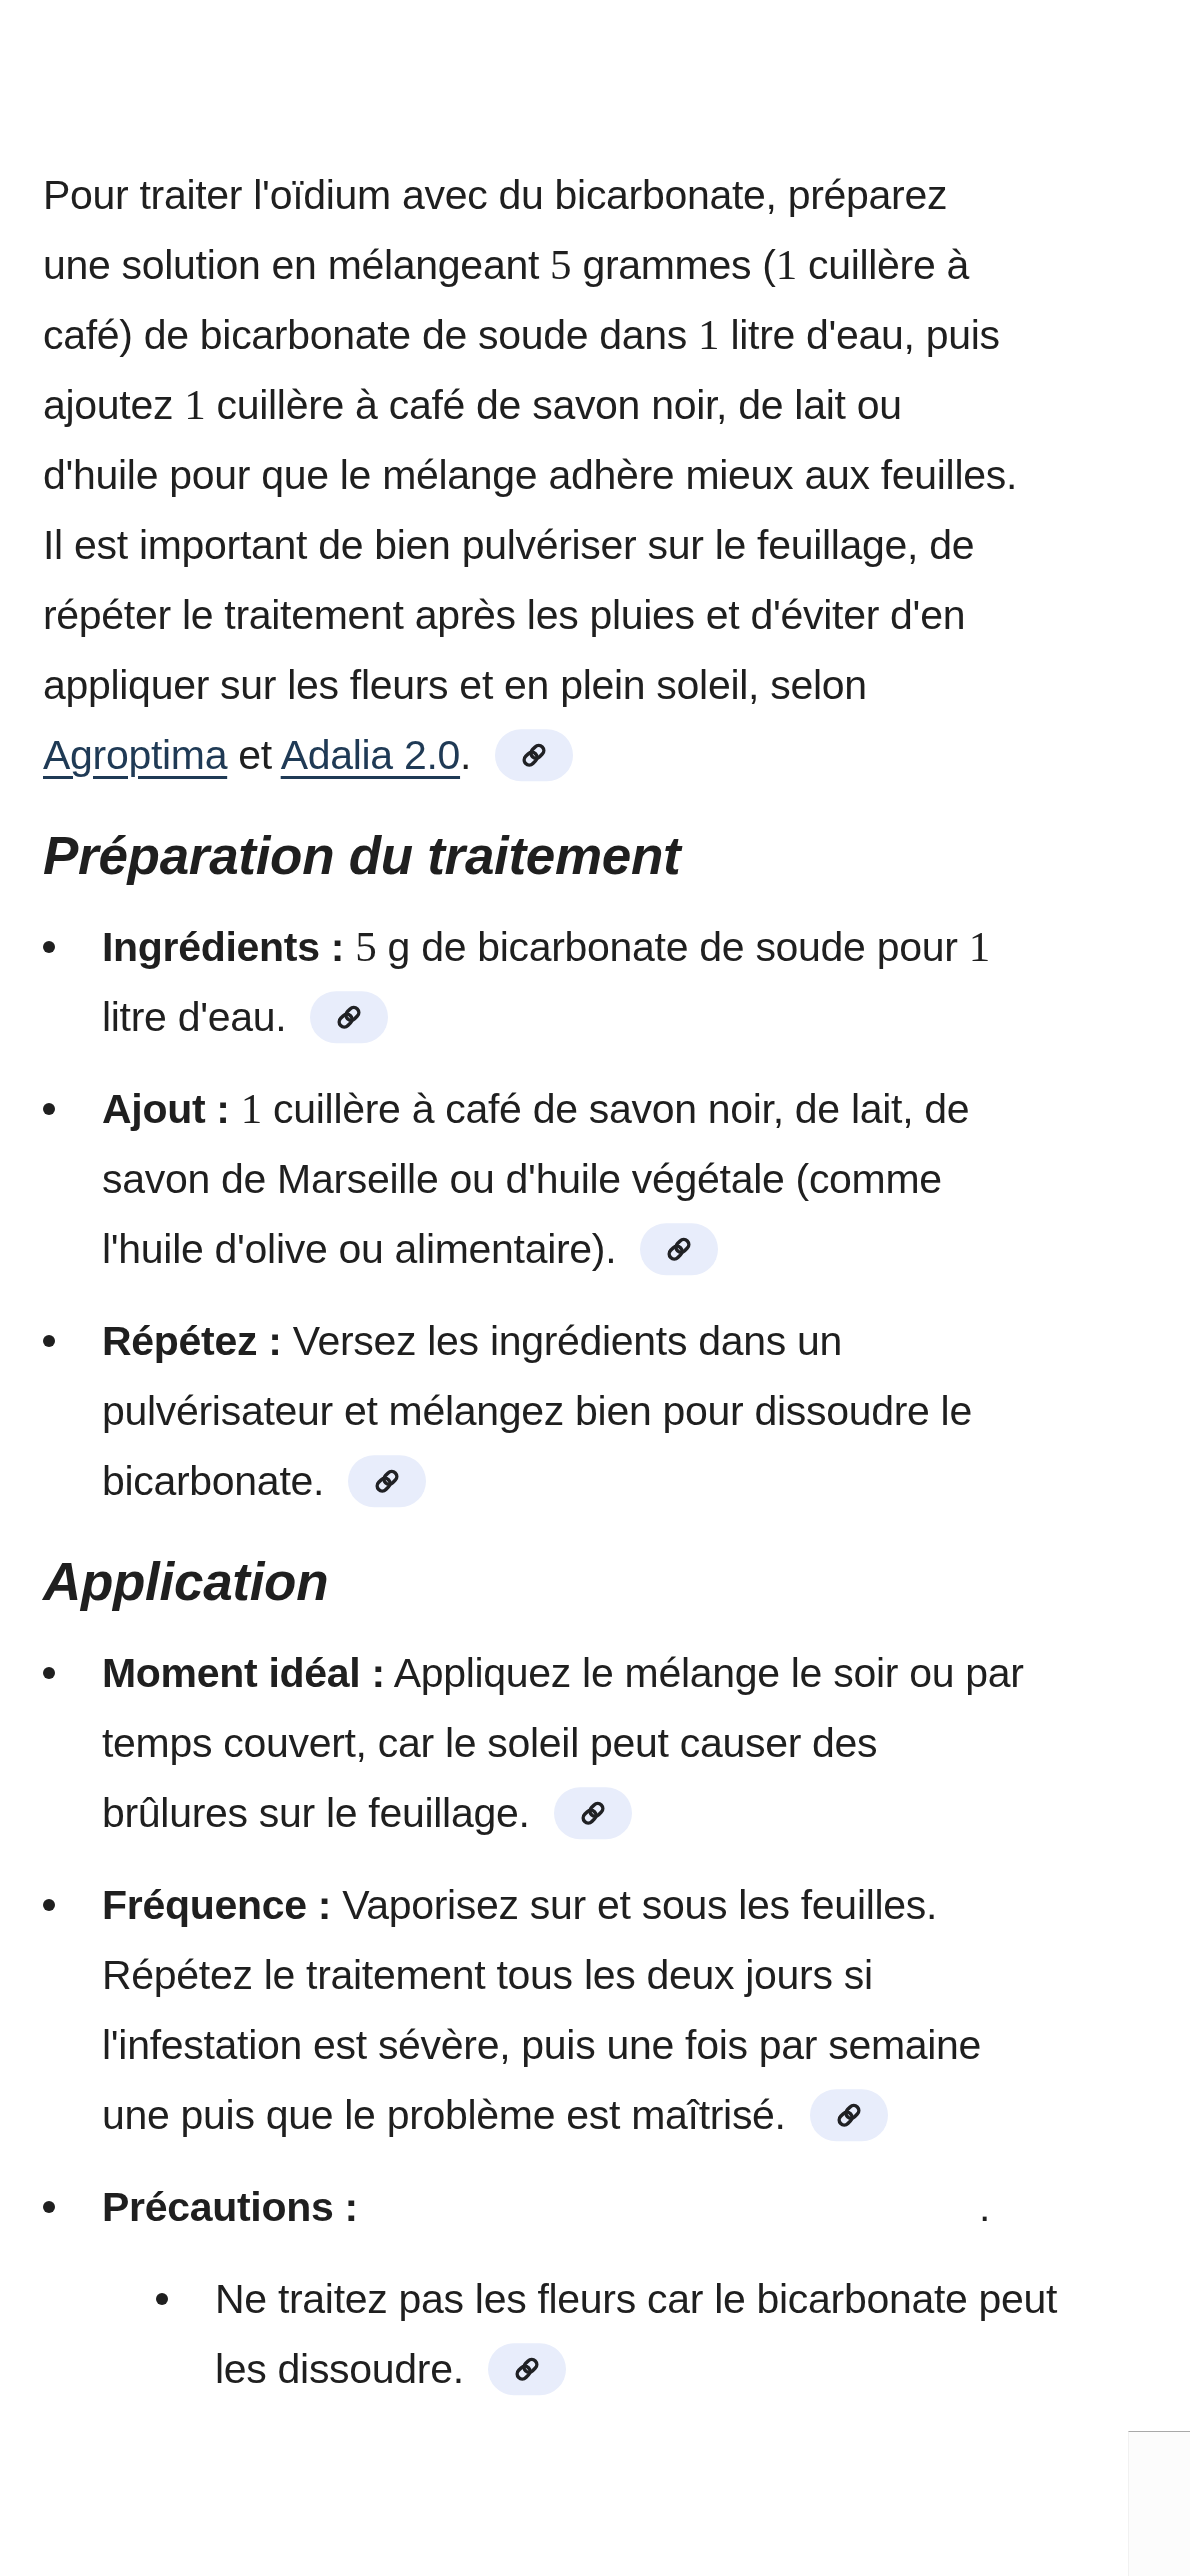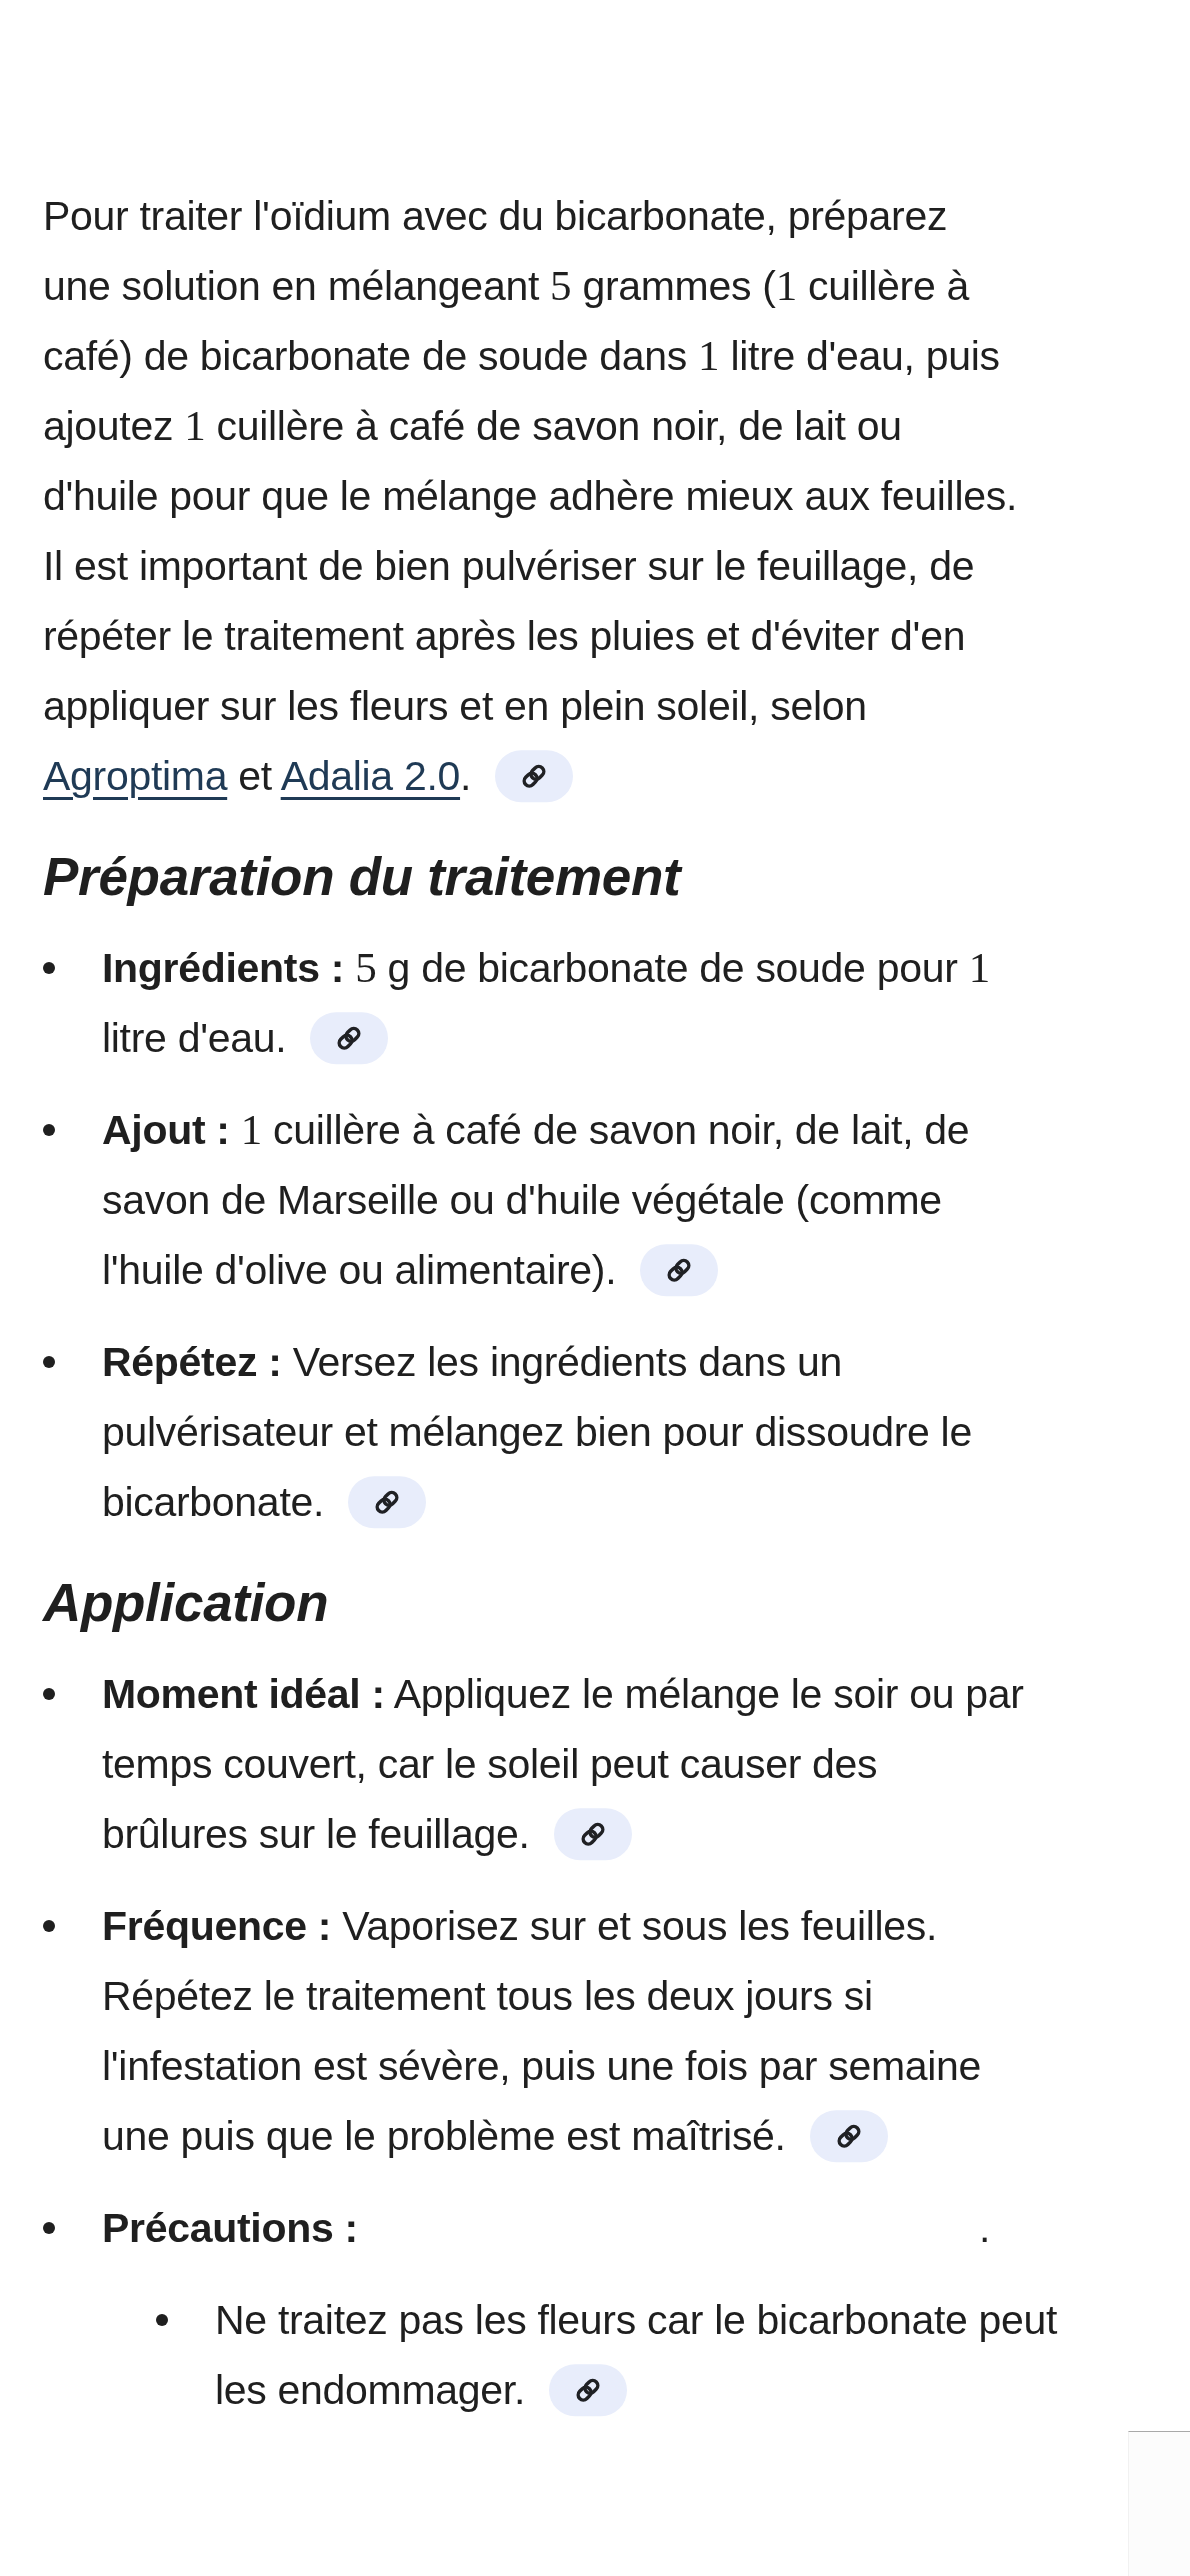--- a/index.html
+++ b/index.html
@@ -3,21 +3,21 @@
 <meta charset="utf-8">
 <style>
   html,body{margin:0;padding:0;}
   body{
     width:1191px;height:2576px;position:relative;overflow:hidden;
     background:#ffffff;
     font-family:"Liberation Sans",sans-serif;
     color:var(--text,#1f1f1f);
     -webkit-font-smoothing:antialiased;
   }
-  .answer{position:absolute;left:43px;top:181px;width:1124px;}
+  .answer{position:absolute;left:43px;top:160px;width:1124px;}
   .line{
     position:relative;
     white-space:nowrap;
     font-size:41px;line-height:70px;height:70px;
     letter-spacing:-0.3px;
   }
   .bold{font-weight:700;}
   .serif-num{font-family:"Liberation Serif",serif;font-size:1.05em;}
   a.inline-link{
     color:var(--link,#1f3a55);
@@ -150,21 +150,21 @@
             </svg>
           </span></div>
       </div>
       <div class="item">
         <span class="dot"></span>
         <div class="line"><span class="bold">Précautions :</span><span class="stray-dot">.</span></div>
         <div class="sublist">
           <div class="item">
             <span class="dot"></span>
             <div class="line"><span>Ne traitez pas les fleurs car le bicarbonate peut</span></div>
-            <div class="line"><span>les endommager. </span><span class="chip">
+            <div class="line"><span>les dissoudre. </span><span class="chip">
                 <svg viewBox="0 0 24 24" width="32" height="32" fill="none" stroke="#202124" stroke-width="2.6">
                   <g transform="rotate(-45 12 12)">
                     <rect x="3.2" y="8.2" width="10.4" height="7.6" rx="3.8"></rect>
                     <rect x="10.4" y="8.2" width="10.4" height="7.6" rx="3.8"></rect>
                   </g>
                 </svg>
               </span></div>
           </div>
         </div>
       </div>

